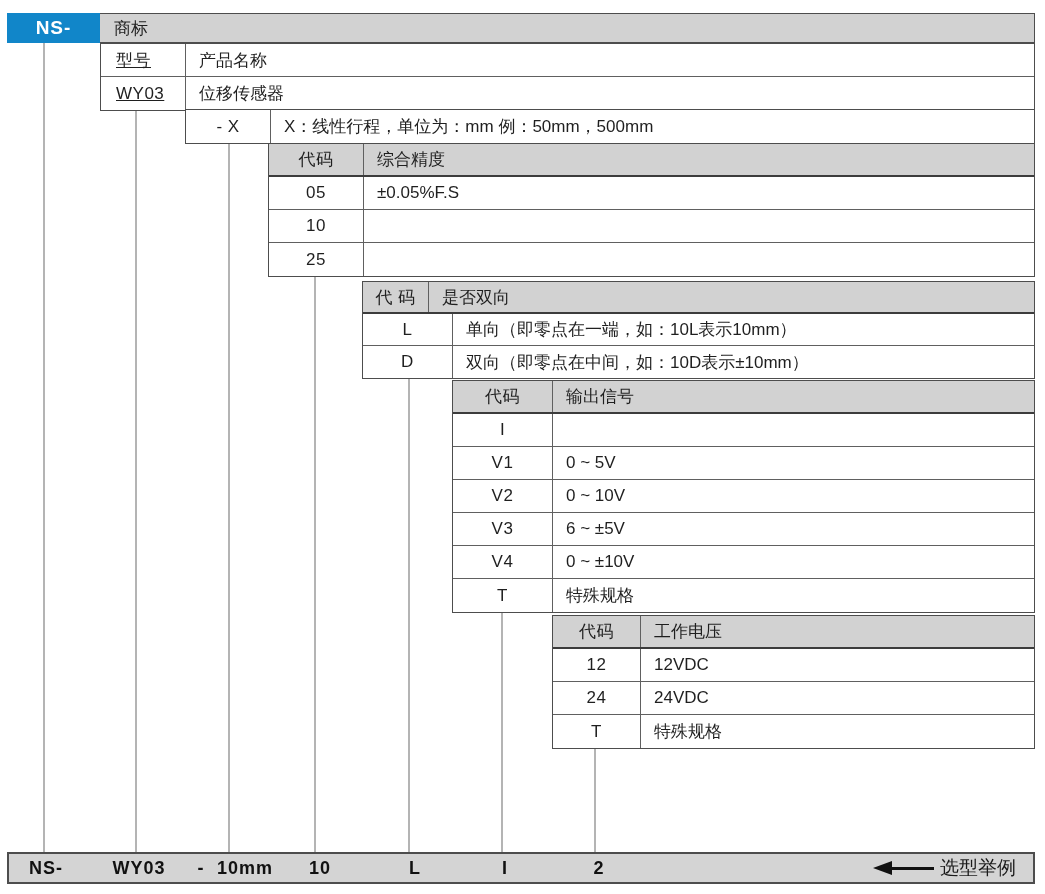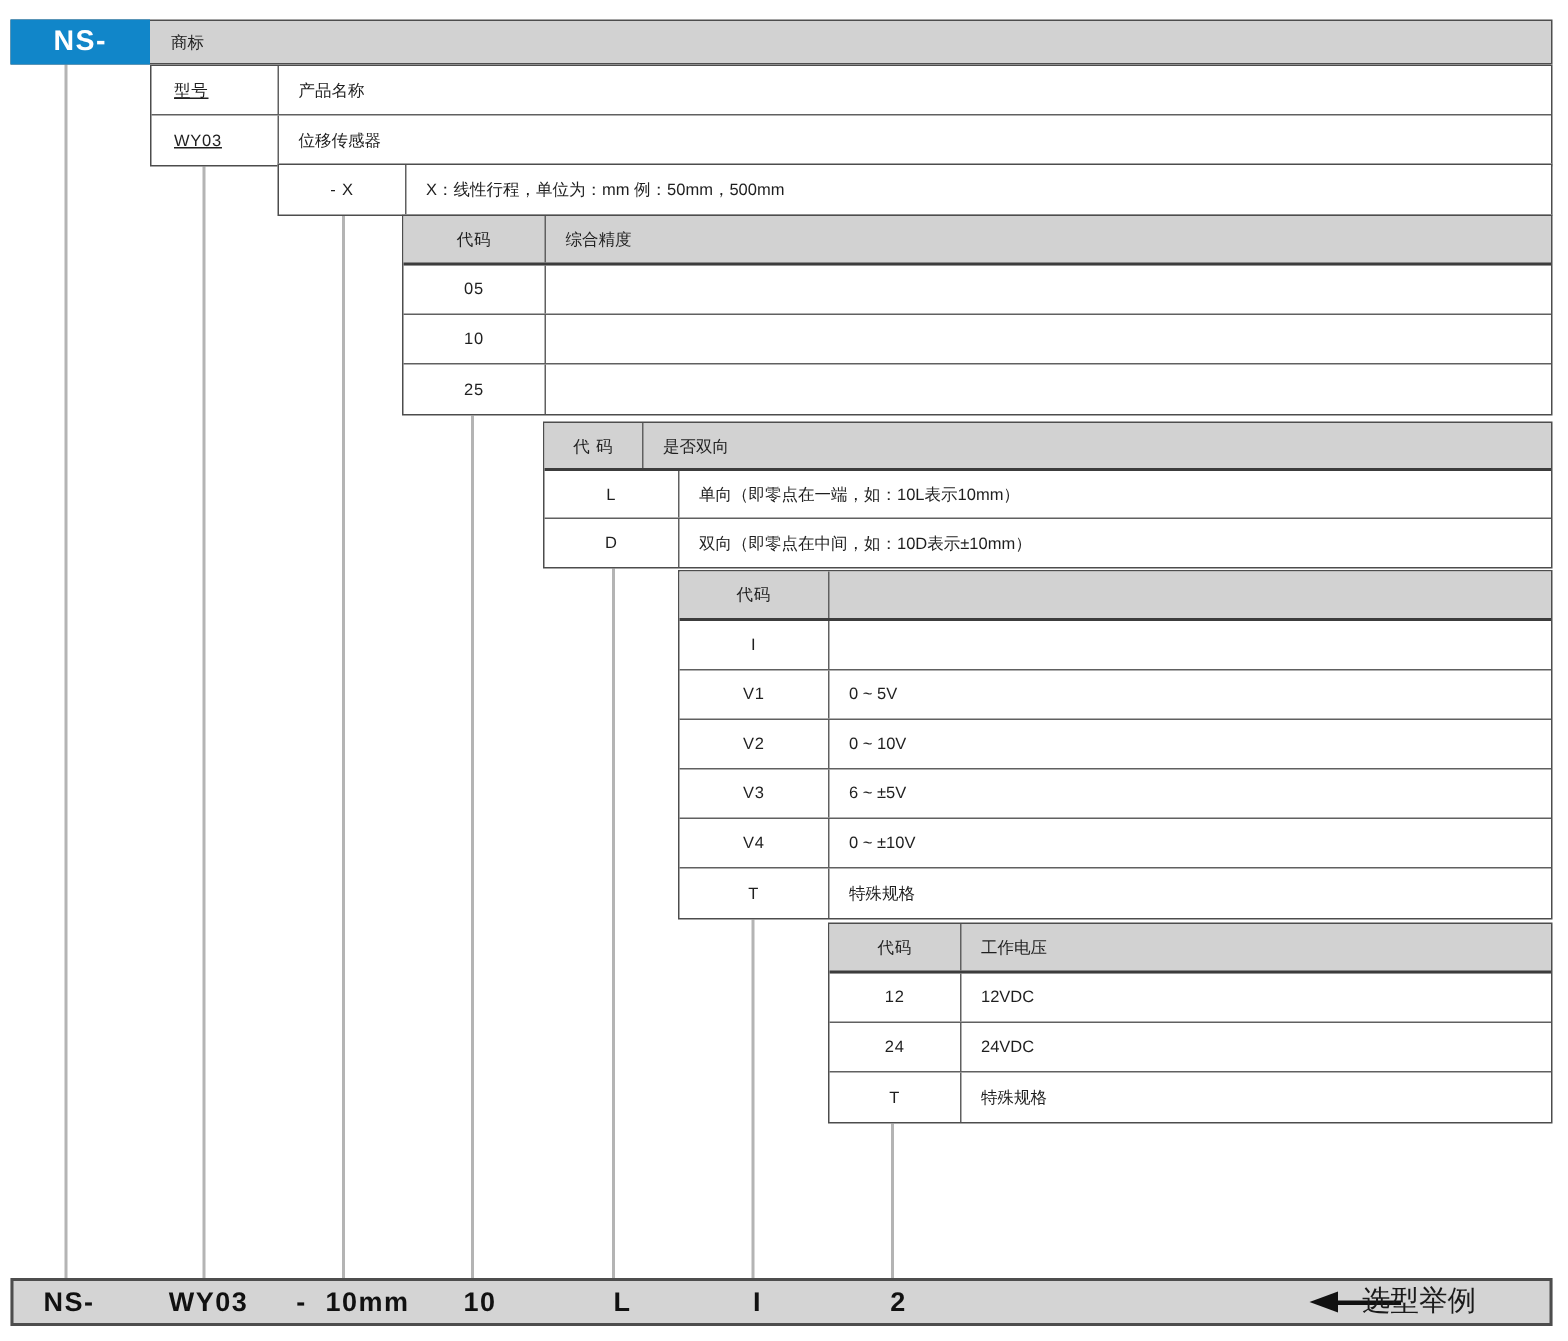--- a/index.html
+++ b/index.html
@@ -7,21 +7,21 @@
     position:relative;width:1045px;height:894px;background:#ffffff;overflow:hidden;
     font-family:"Liberation Sans","DejaVu Sans",sans-serif;color:#1f1f1f;
   }
   
   .conn{position:absolute;width:2px;background:#b4b4b4;}
   
   .tbl{position:absolute;border:1px solid #4d4d4d;background:#ffffff;box-sizing:border-box;}
   .tr{display:flex;box-sizing:border-box;border-bottom:1px solid #606060;}
   .tr:last-child{border-bottom:none;}
   .tr.hdr{background:#d2d2d2;border-bottom:2px solid #3c3c3c;}
-  .td{box-sizing:border-box;display:flex;align-items:center;font-size:11px;}
+  .td{box-sizing:border-box;display:flex;align-items:center;font-size:17px;}
   .td.code{justify-content:center;border-right:1px solid #606060;flex:0 0 auto;letter-spacing:.5px;}
   .td.desc{flex:1 1 auto;padding-left:13px;}
   .td.left{justify-content:flex-start;padding-left:15px;text-decoration:underline;}
   
   .bluebox{
     position:absolute;display:flex;align-items:center;justify-content:center;
     background:#1186c9;color:#ffffff;font-weight:bold;font-size:19px;letter-spacing:1px;
   }
   
   .bar{
@@ -80,20 +80,21 @@
     </div>
   </div>
 
   <div class="tbl" style="left:268px;top:143px;width:767px">
     <div class="tr hdr" style="height:33px">
       <div class="td code" style="width:95px">代码</div>
       <div class="td desc">综合精度</div>
     </div>
     <div class="tr" style="height:33px">
       <div class="td code" style="width:95px">05</div>
+      <div class="td desc">±0.05%F.S</div>
     </div>
     <div class="tr" style="height:33px">
       <div class="td code" style="width:95px">10</div>
     </div>
     <div class="tr" style="height:33px">
       <div class="td code" style="width:95px">25</div>
     </div>
   </div>
 
   <div class="tbl" style="left:362px;top:281px;width:673px">
@@ -107,20 +108,21 @@
     </div>
     <div class="tr" style="height:32px">
       <div class="td code" style="width:90px">D</div>
       <div class="td desc">双向（即零点在中间，如：10D表示±10mm）</div>
     </div>
   </div>
 
   <div class="tbl" style="left:452px;top:380px;width:583px">
     <div class="tr hdr" style="height:33px">
       <div class="td code" style="width:100px">代码</div>
+      <div class="td desc">输出信号</div>
     </div>
     <div class="tr" style="height:33px">
       <div class="td code" style="width:100px">I</div>
     </div>
     <div class="tr" style="height:33px">
       <div class="td code" style="width:100px">V1</div>
       <div class="td desc">0 ~ 5V</div>
     </div>
     <div class="tr" style="height:33px">
       <div class="td code" style="width:100px">V2</div>
@@ -163,16 +165,16 @@
     <span class="bar-item" style="left:37px">NS-</span>
     <span class="bar-item" style="left:130px">WY03</span>
     <span class="bar-item" style="left:192px">-</span>
     <span class="bar-item" style="left:236px">10mm</span>
     <span class="bar-item" style="left:311px">10</span>
     <span class="bar-item" style="left:406px">L</span>
     <span class="bar-item" style="left:496px">I</span>
     <span class="bar-item" style="left:590px">2</span>
     <span class="arrow-head" style="left:864px"></span>
     <span class="arrow-tail" style="left:882px;width:43px"></span>
-    <span class="bar-note" style="left:899px">选型举例</span>
+    <span class="bar-note" style="left:931px">选型举例</span>
   </div>
 
 </div>
 
 </body></html>

